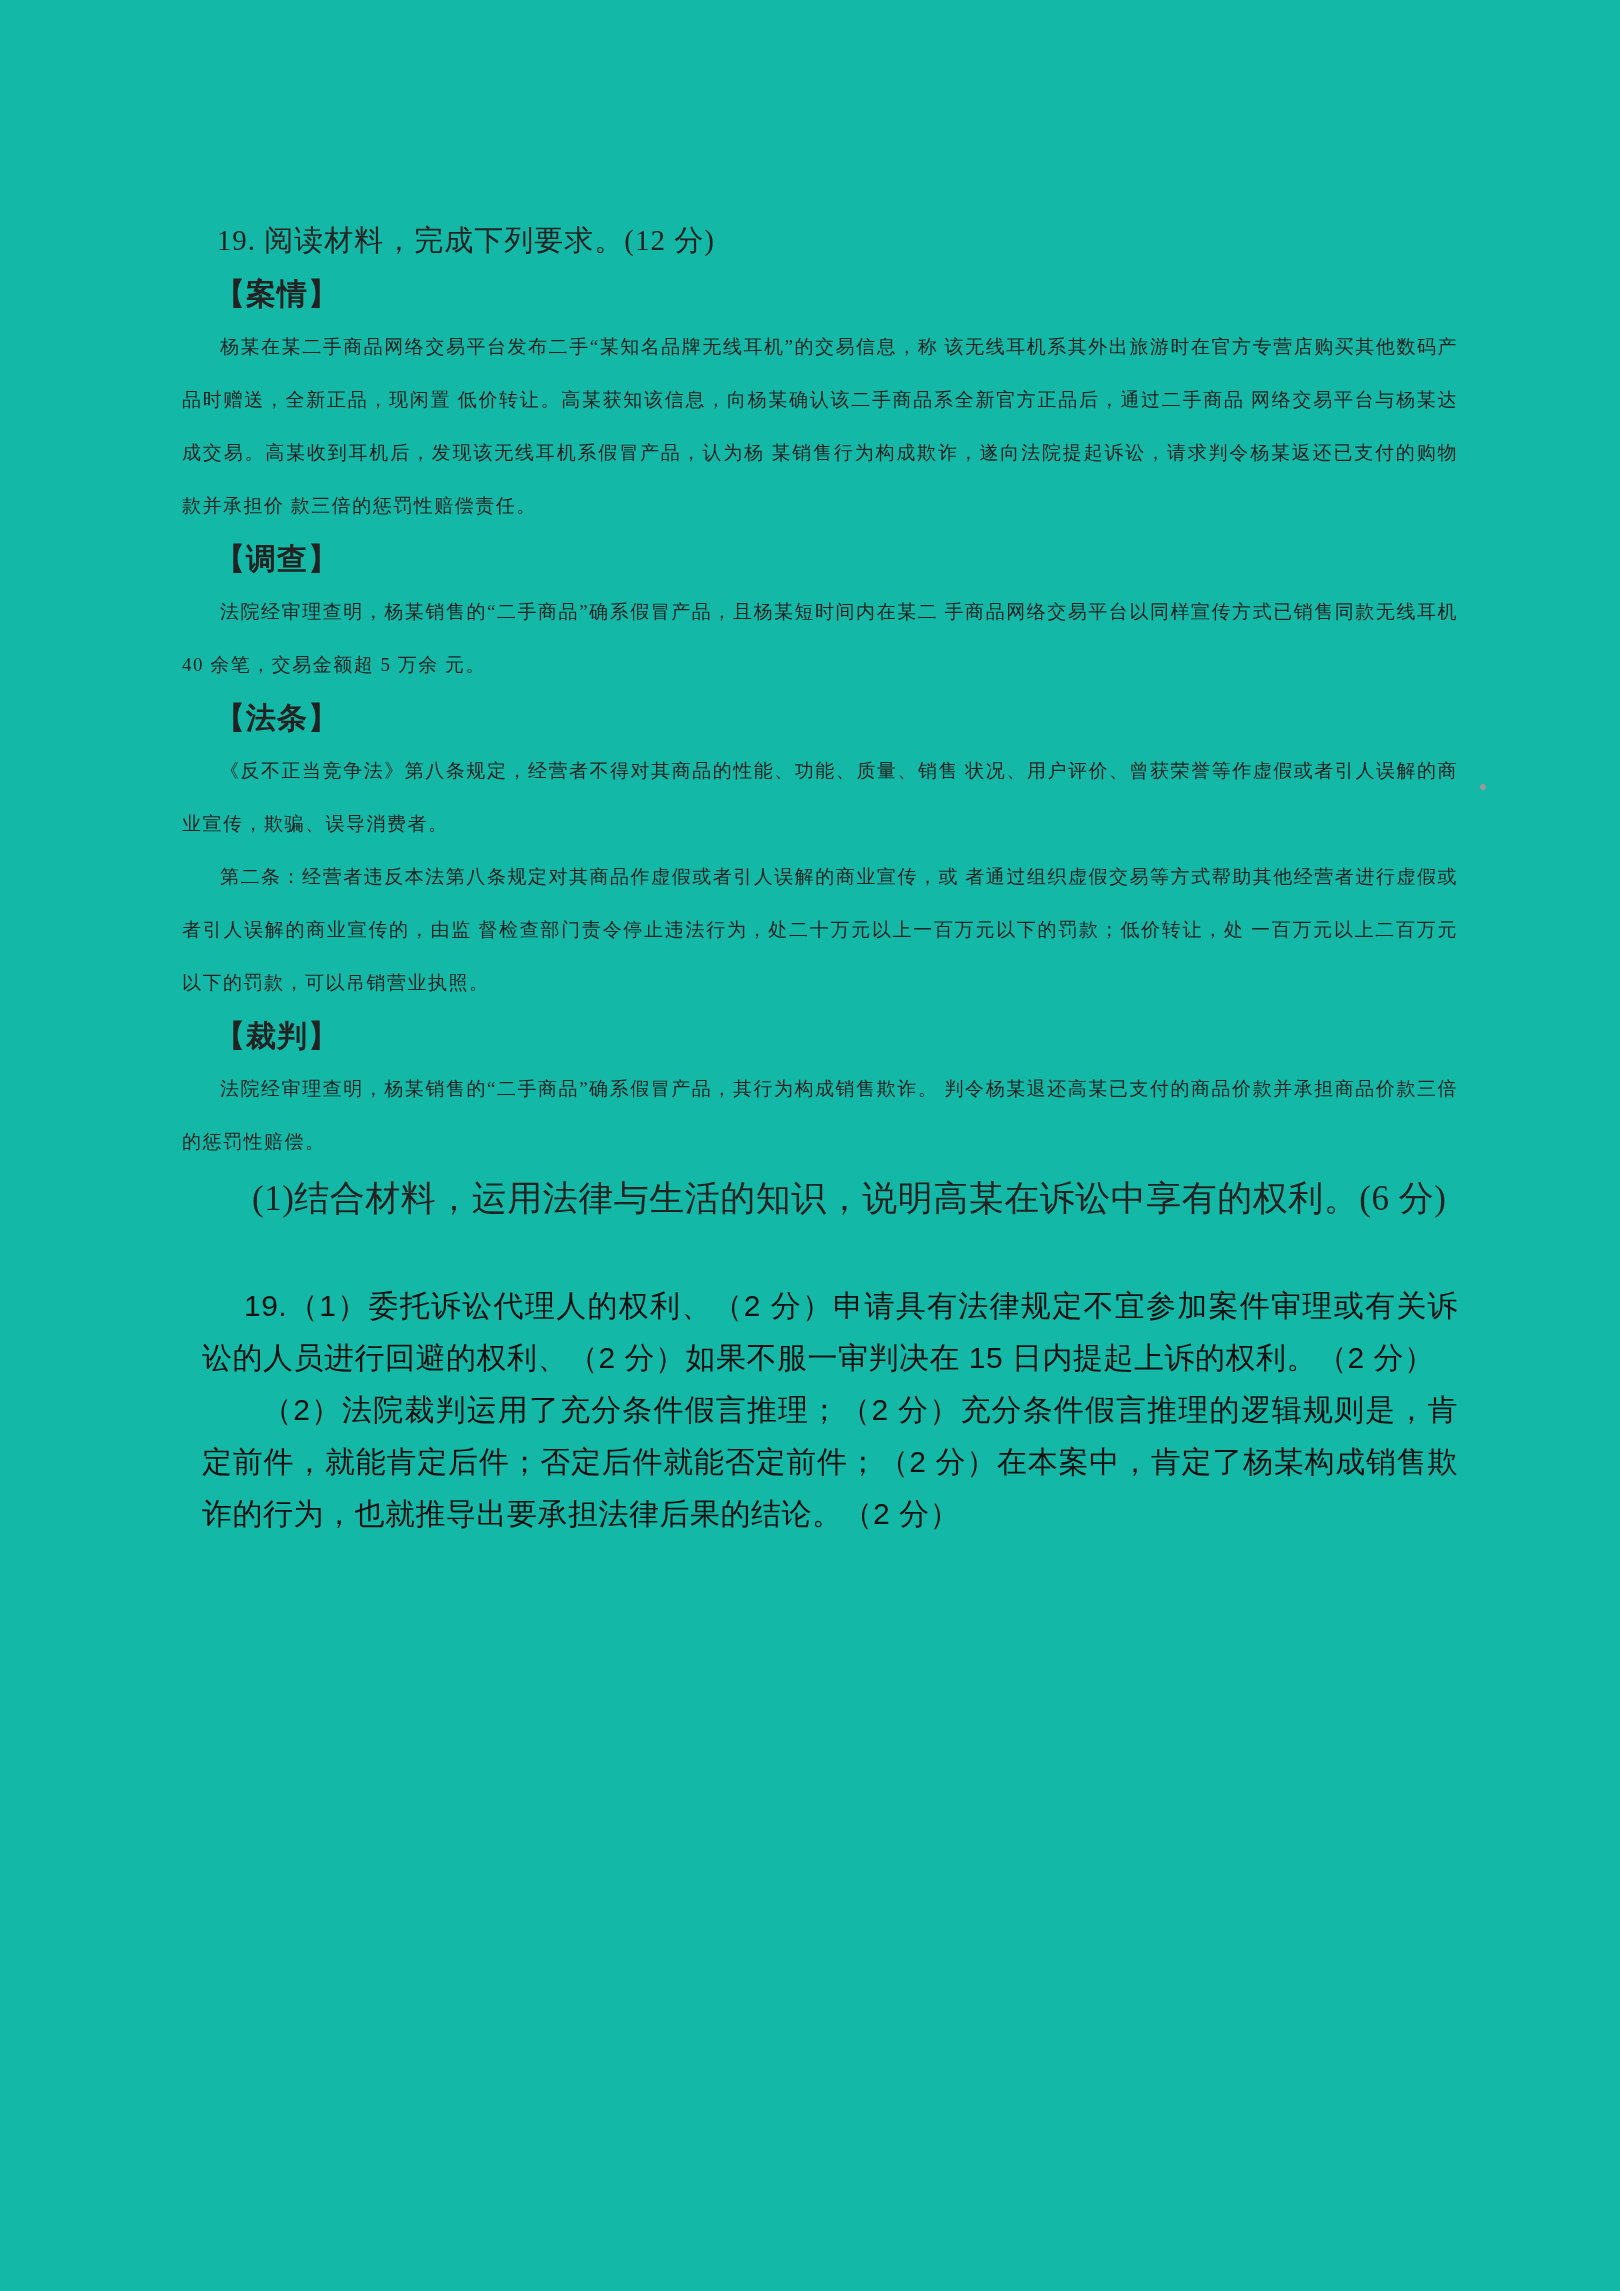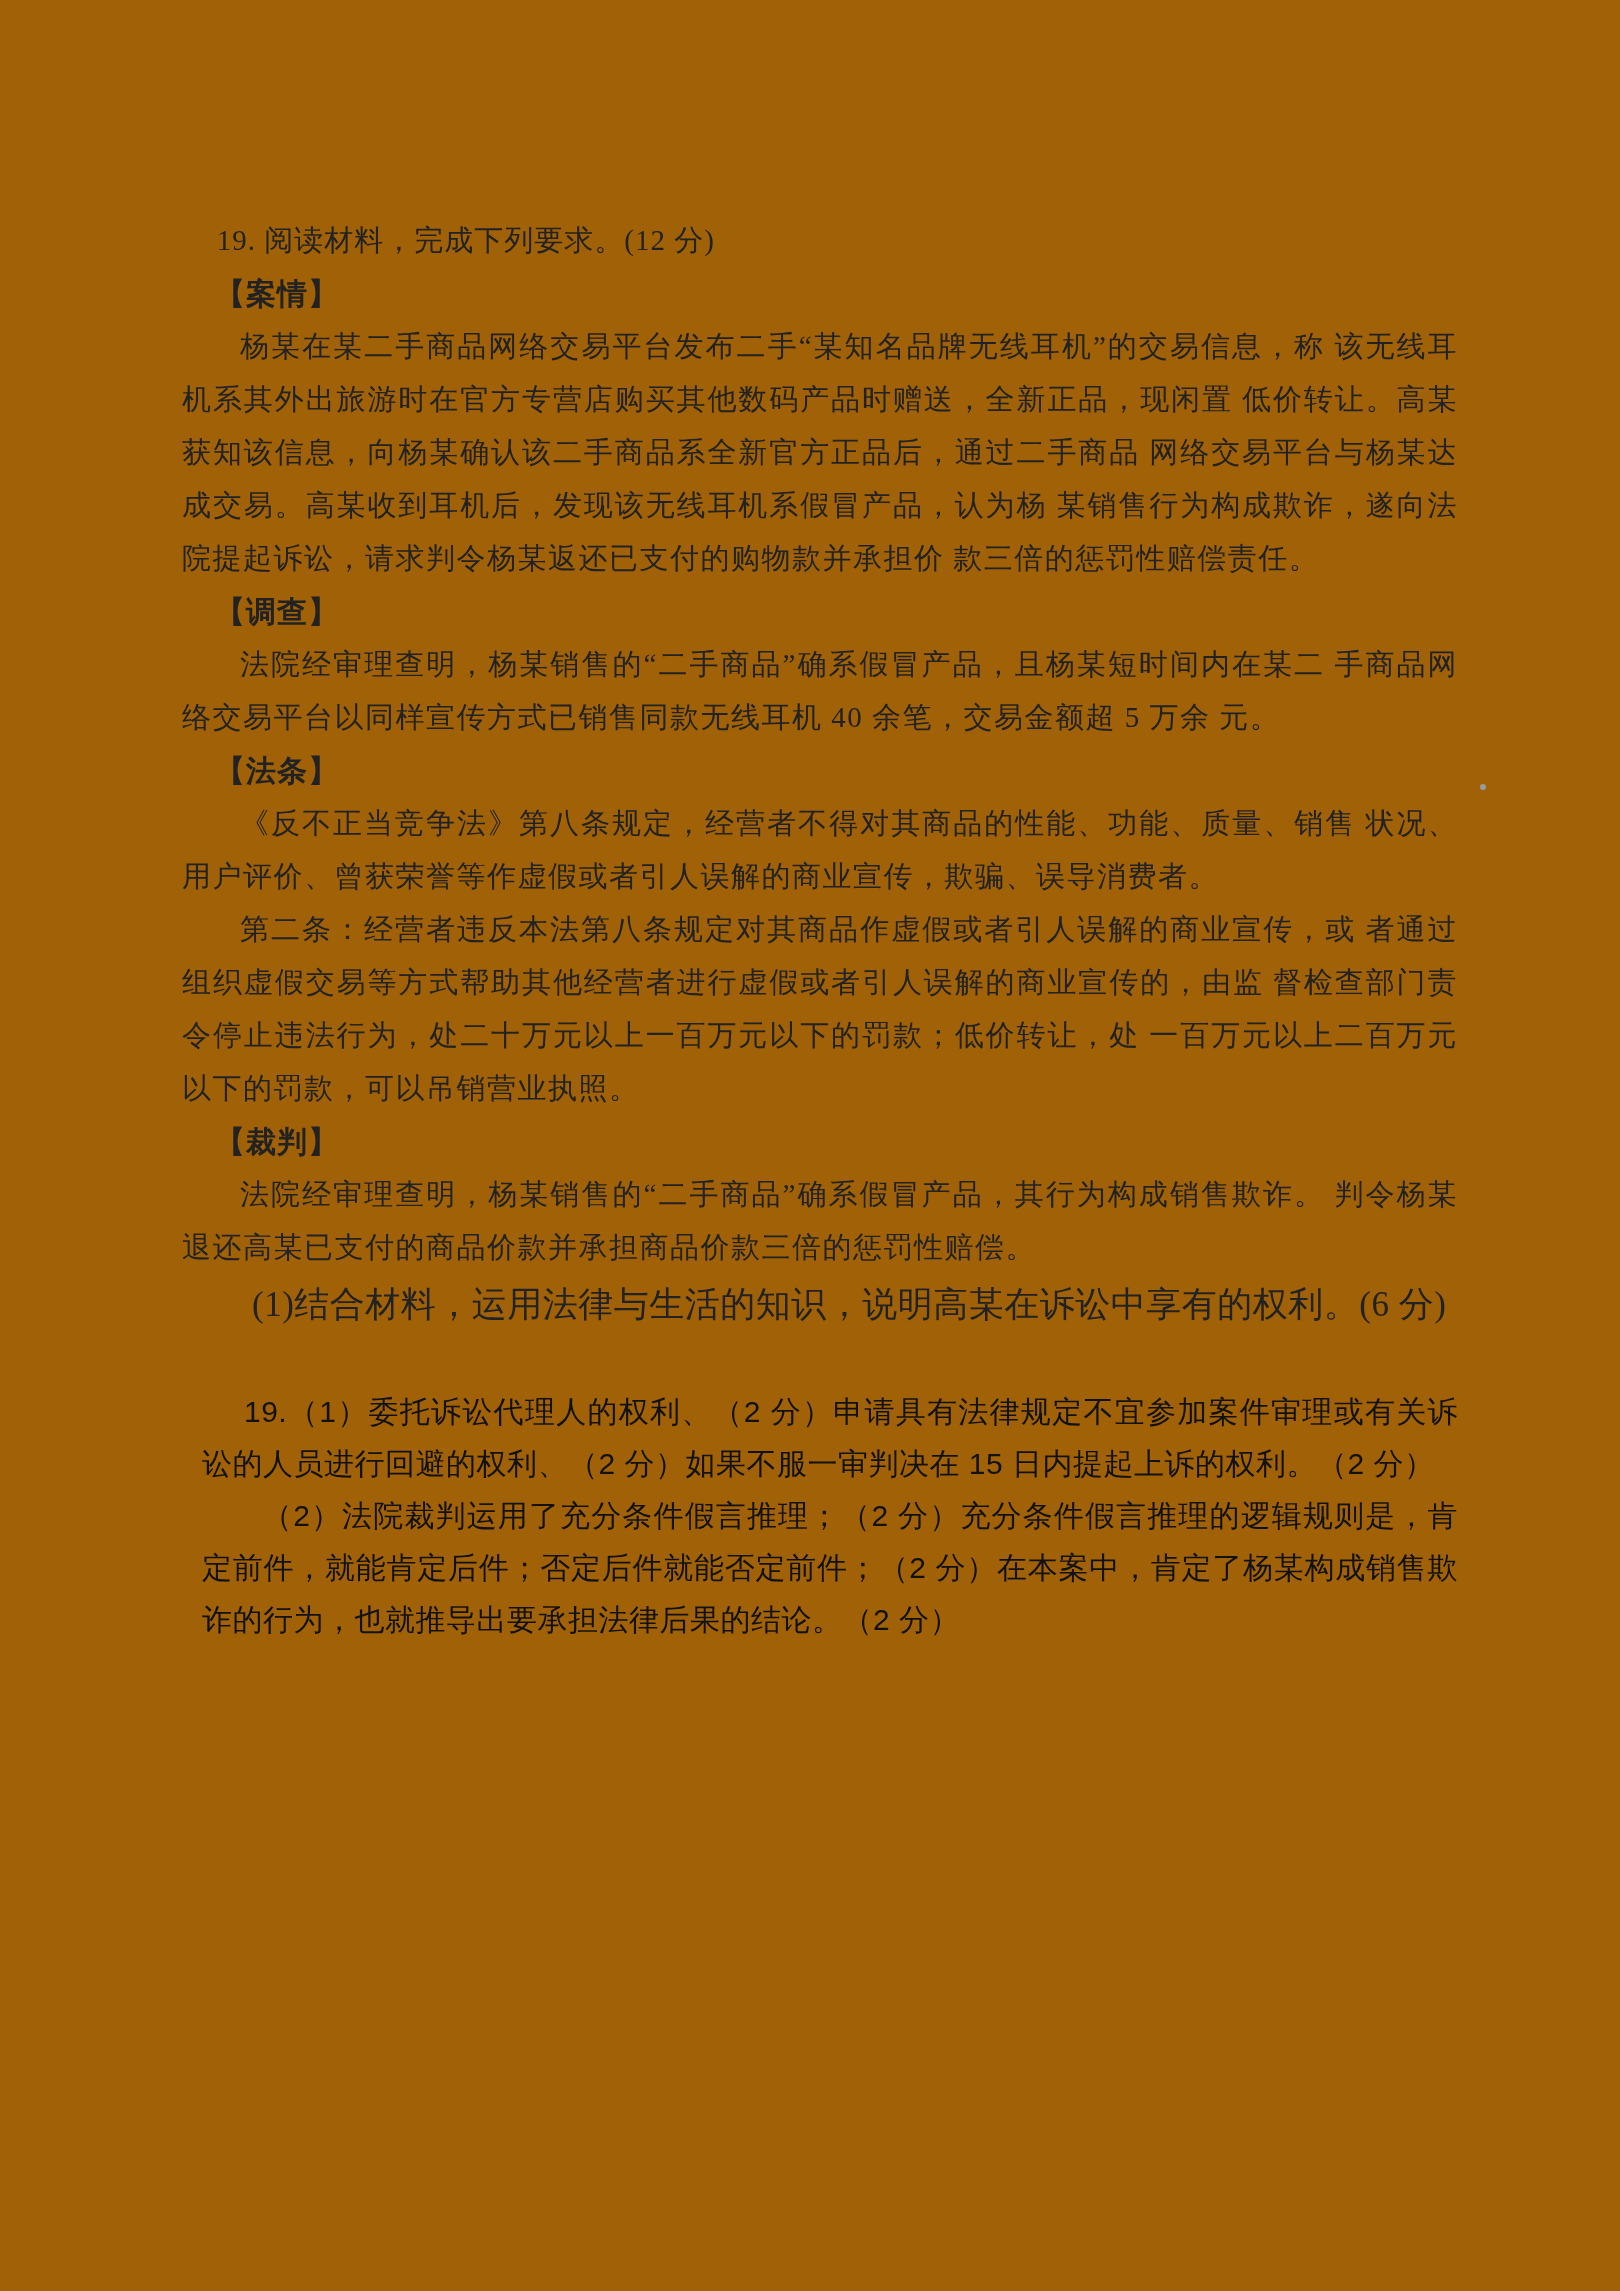--- a/index.html
+++ b/index.html
@@ -4,21 +4,21 @@
 <style>
   html, body {
     margin: 0;
     padding: 0;
     background: #ffffff;
   }
   .page {
     position: relative;
     width: 1620px;
     height: 2292px;
-    background: #a16207;
+    background: #14b8a6;
     overflow: hidden;
     font-family: "Liberation Serif", serif;
     color: #222222;
   }
   .content {
     position: absolute;
     top: 214px;
     left: 182px;
     width: 1276px;
   }
@@ -32,21 +32,21 @@
   .section-header {
     margin: 0;
     font-size: 30px;
     line-height: 53px;
     text-indent: 1.1em;
     font-weight: 700;
     letter-spacing: 1px;
   }
   .para {
     margin: 0;
-    font-size: 29px;
+    font-size: 19px;
     line-height: 53px;
     text-align: justify;
     text-justify: inter-ideograph;
     text-indent: 2em;
     letter-spacing: 1.5px;
   }
   .subq {
     margin: 5.9px 0 9.8px 0;
     font-size: 35px;
     line-height: 49px;

